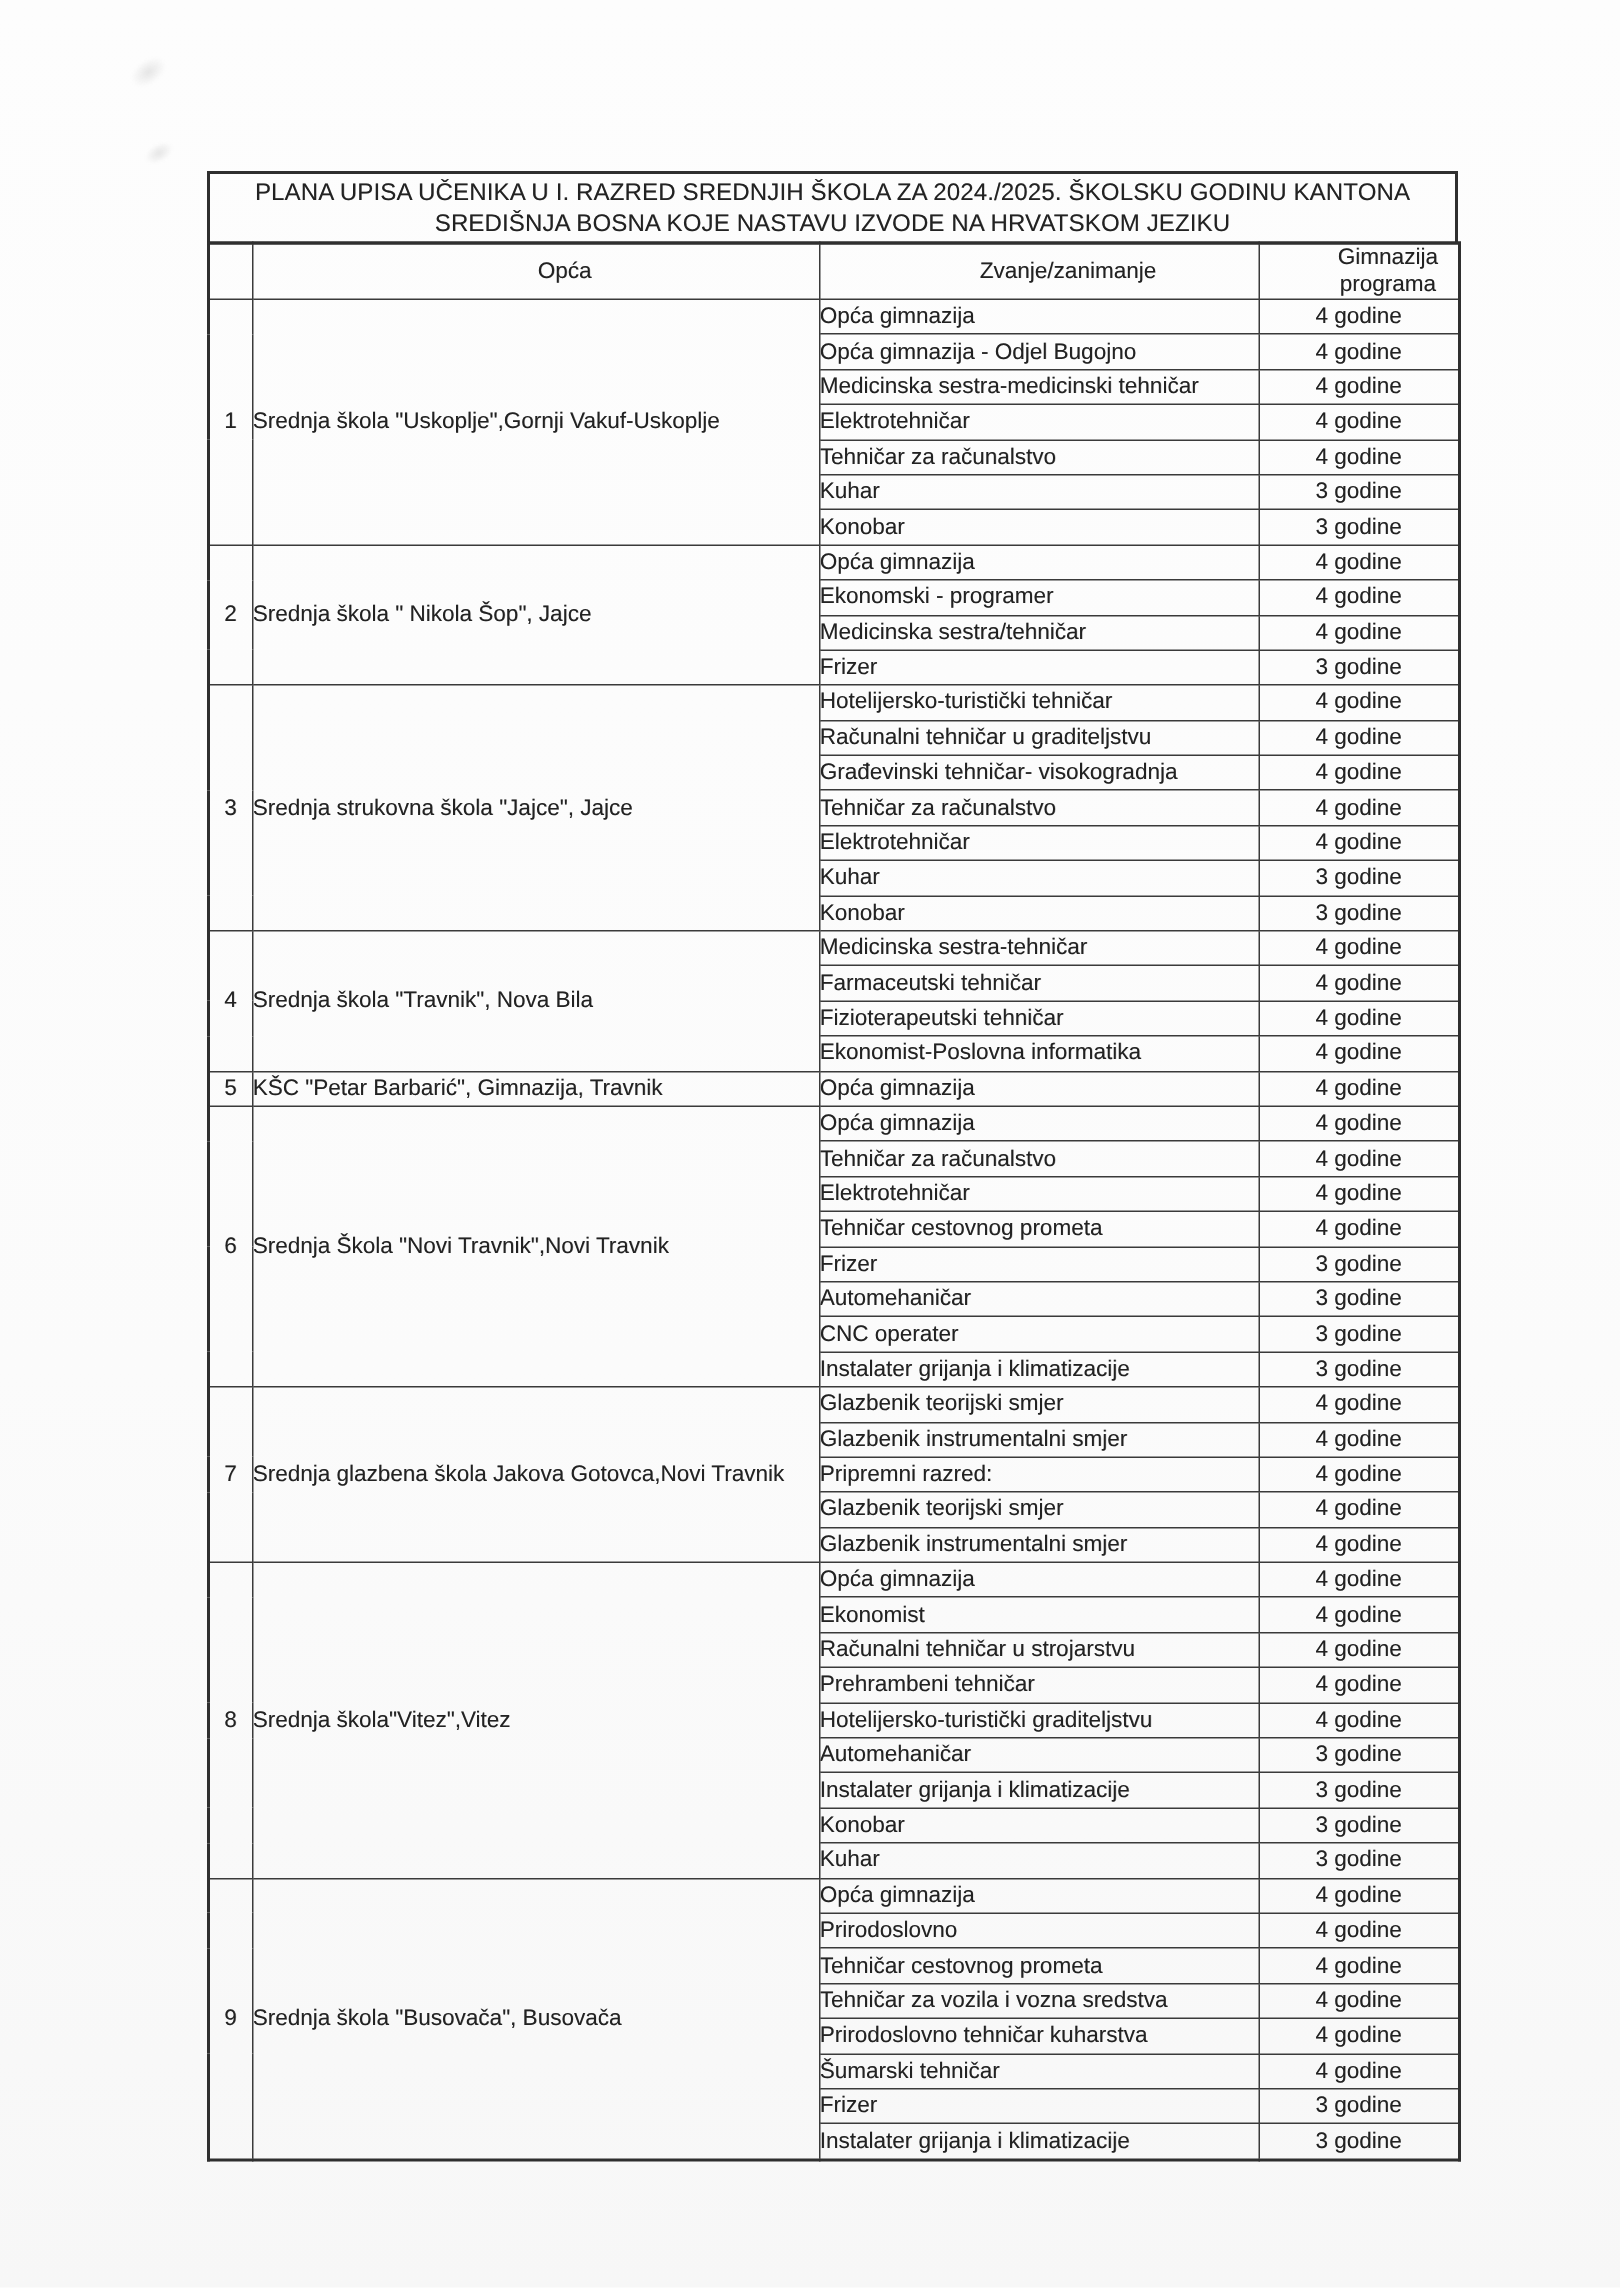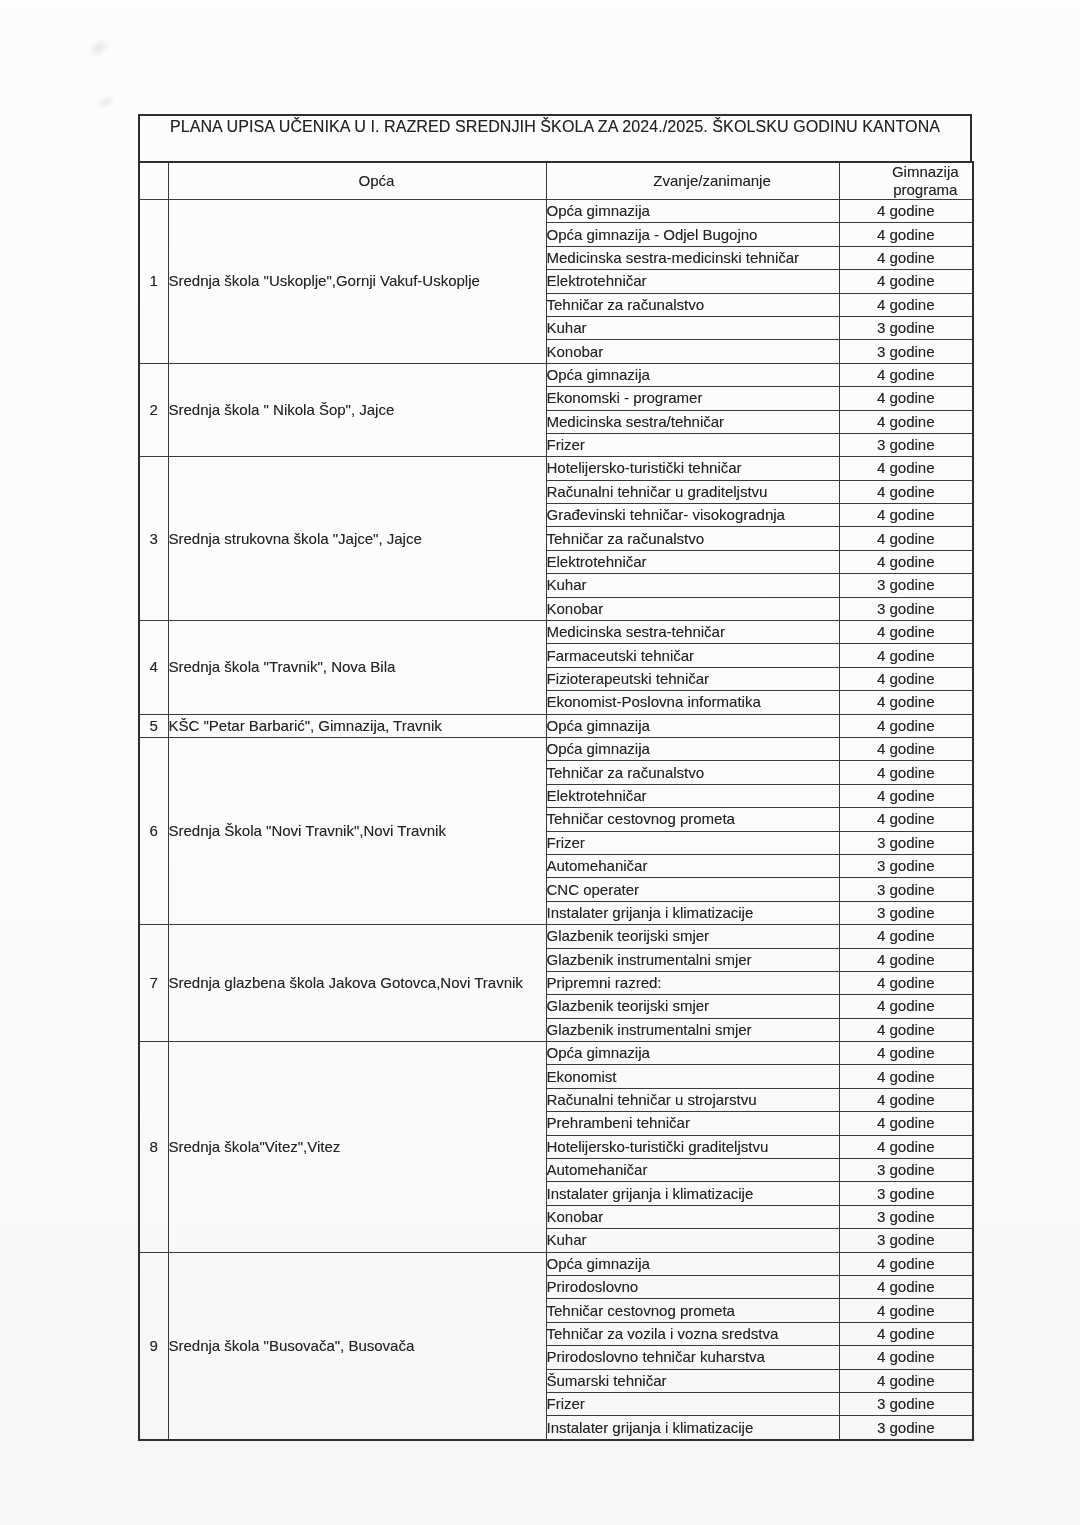--- a/index.html
+++ b/index.html
@@ -33,20 +33,21 @@
     left: 138px;
     top: 114px;
     width: 834px;
   }
   .title-box {
     box-sizing: border-box;
     width: 834px;
     height: 49px;
     border: 2px solid #2f2f2f;
     display: flex;
+    flex-direction: column;
     justify-content: center;
     text-align: center;
     font-size: 16px;
     line-height: 21px;
     letter-spacing: 0.1px;
     color: #222;
     text-shadow: 0.2px 0.2px 0.4px rgba(60,60,60,0.45);
   }
   table.plan {
     border-collapse: collapse;
@@ -97,20 +98,21 @@
 </head>
 <body>
 
 <div class="page">
   <div class="smudge s1"></div>
   <div class="smudge s2"></div>
 
   <div class="sheet">
     <div class="title-box">
       <div>PLANA UPISA UČENIKA U I. RAZRED SREDNJIH ŠKOLA ZA 2024./2025. ŠKOLSKU GODINU KANTONA</div>
+      <div>SREDIŠNJA BOSNA KOJE NASTAVU IZVODE NA HRVATSKOM  JEZIKU</div>
     </div>
 
     <table class="plan">
       <colgroup>
         <col class="c-rb">
           <col class="c-sch">
           <col class="c-prof">
           <col class="c-dur">
       </colgroup>
       <thead>

